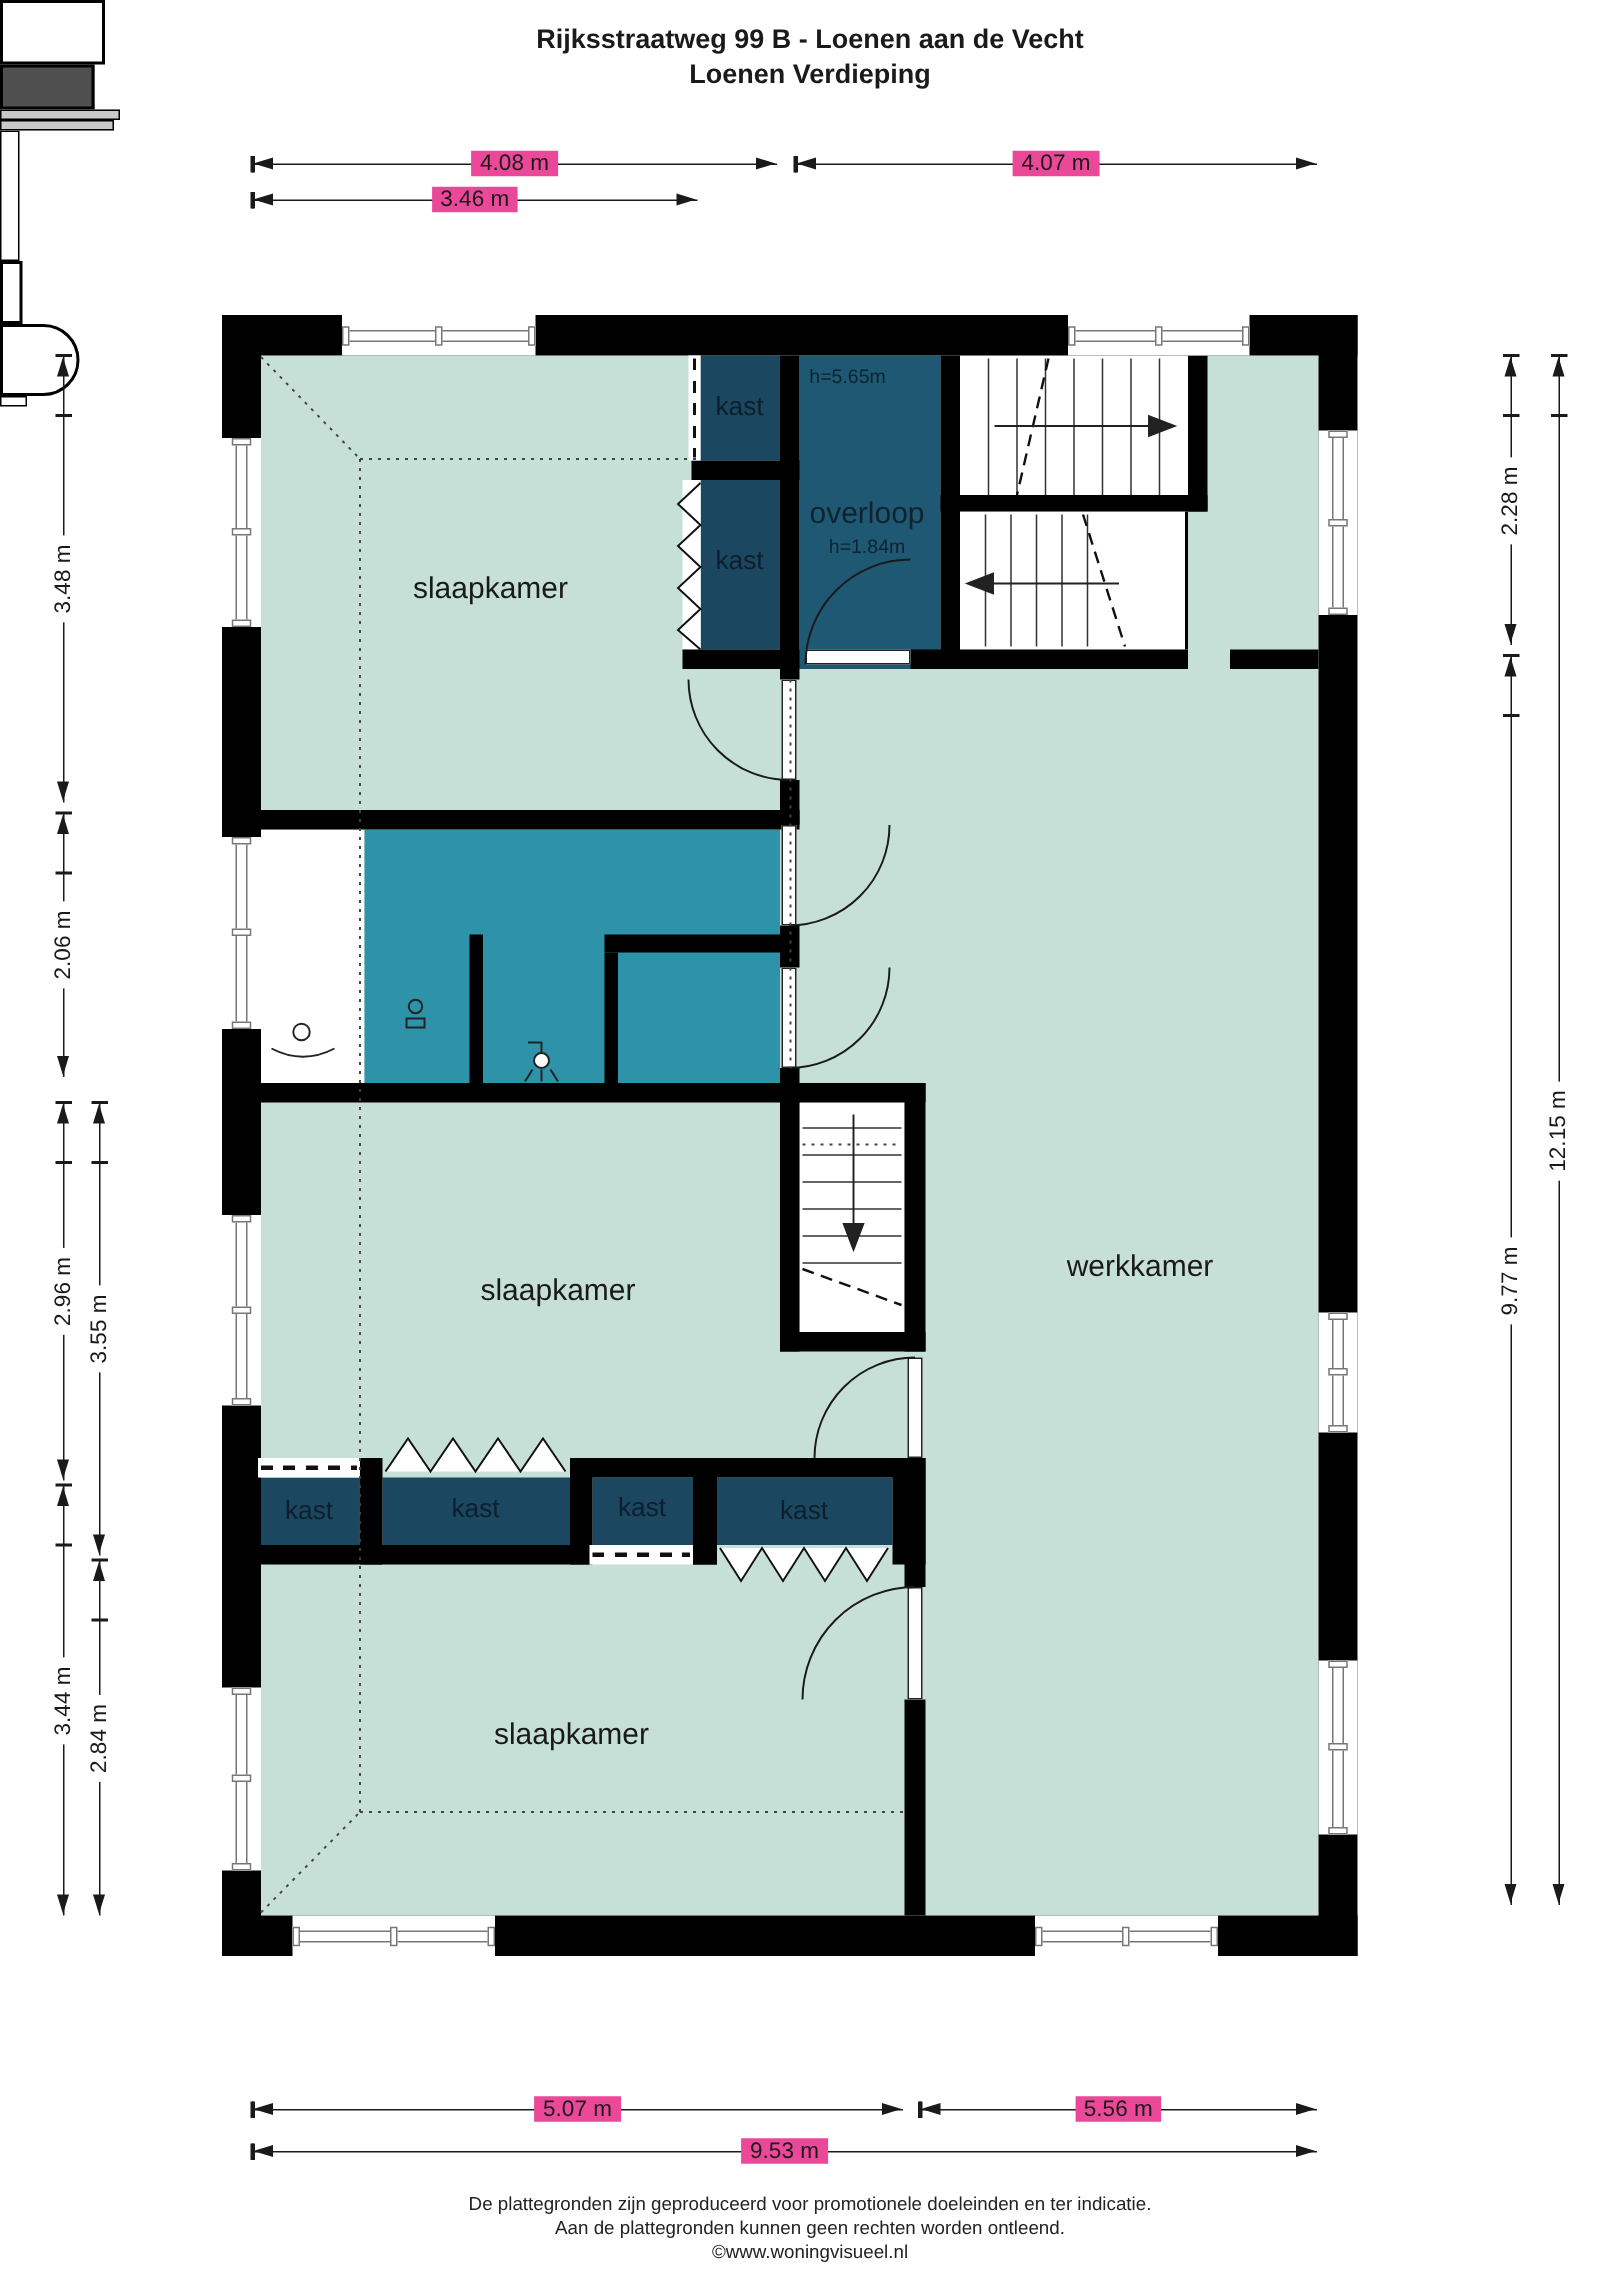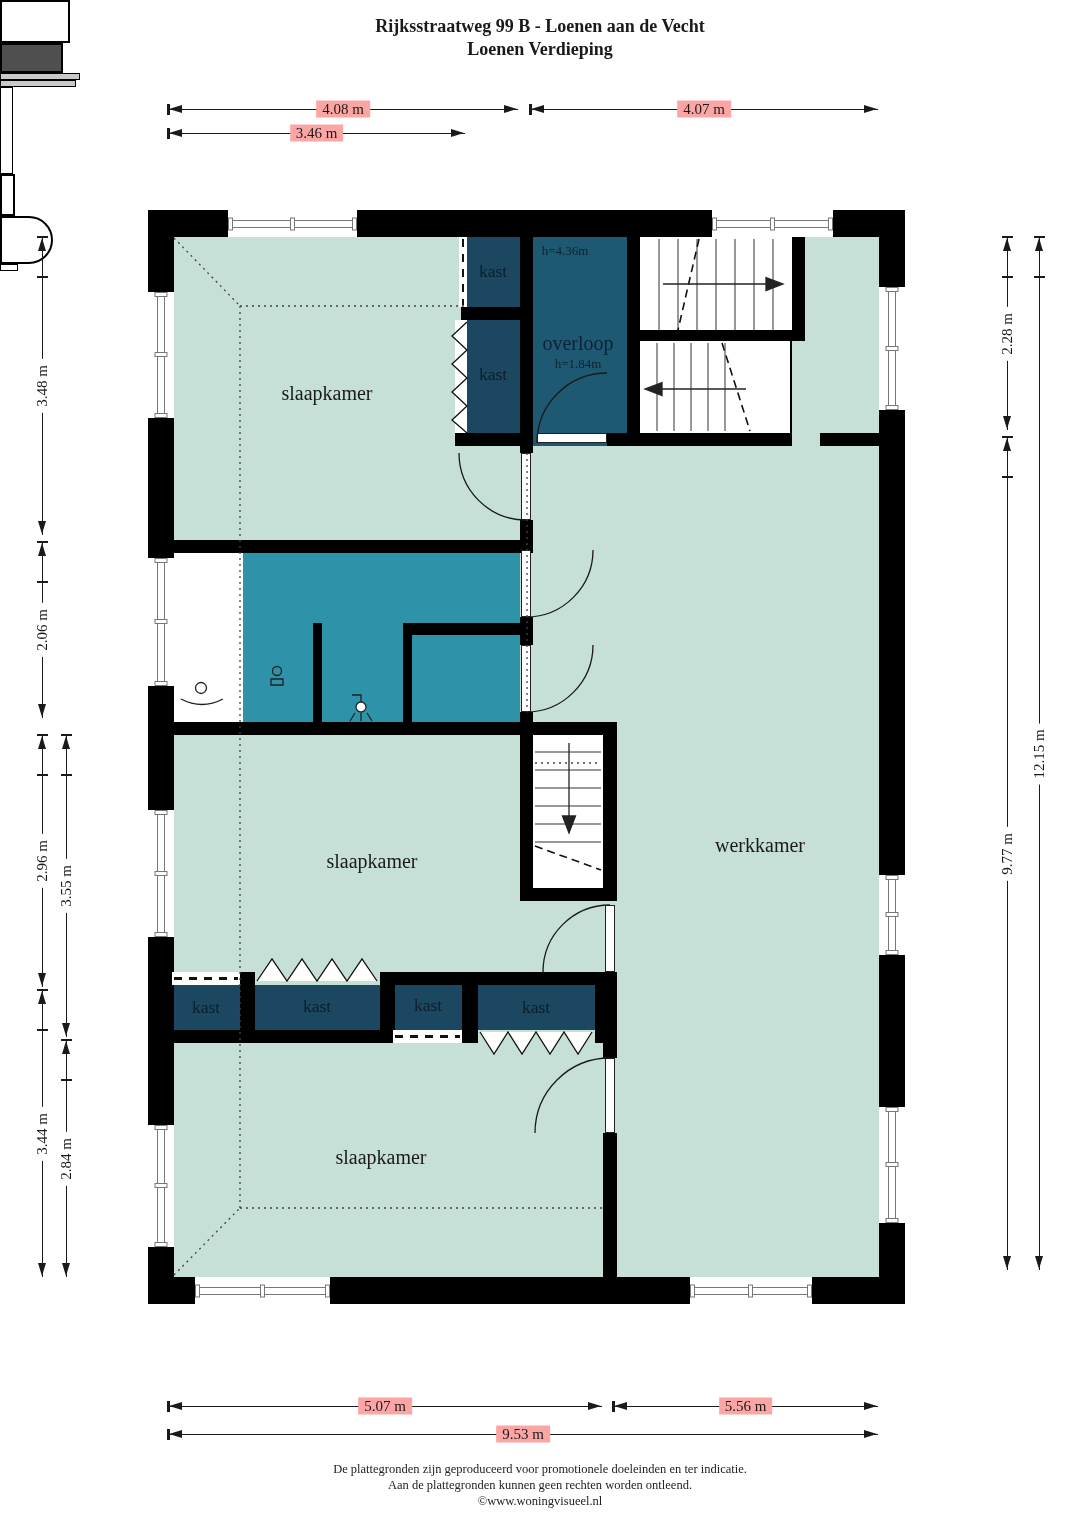--- a/index.html
+++ b/index.html
@@ -1,17 +1,17 @@
 <!DOCTYPE html>
 <html style="--floor: #c6dfd7; --wet-room: #2e93a8; --closet: #1b4760; --hall: #1f5873; --wall: #000000; --appliance: #4f4f4f;"><head>
 <meta charset="utf-8">
 <style>
   html,body{margin:0;padding:0;background:#fff;}
   .canvas{position:relative;width:1080px;height:1527px;background:#fff;overflow:hidden;
-          font-family:Liberation Serif, serif;color:#1a1a1a;}
+          font-family:Liberation Sans, sans-serif;color:#1a1a1a;}
   .fill{position:absolute;}
   .wall{position:absolute;background:var(--wall,#000);}
   .floor{background:var(--floor,#c6dfd7);}
   .wet{background:var(--wet-room,#2e93a8);}
   .closet{background:var(--closet,#1b4760);}
   .hall{background:var(--hall,#1f5873);}
   .white{background:#fff;}
   .appl{background:var(--appliance,#4f4f4f);border:2px solid #000;box-sizing:border-box;}
   .fixt{background:#fff;border:2px solid #000;box-sizing:border-box;}
   .leaf{position:absolute;background:#fff;border:1px solid #222;box-sizing:border-box;}
@@ -24,21 +24,21 @@
   .klabel{position:absolute;transform:translate(-50%,-50%);font-size:17.5px;white-space:nowrap;color:#0c1f2b;}
   .slabel{position:absolute;transform:translate(-50%,-50%);font-size:13px;white-space:nowrap;}
   
   .dim{position:absolute;}
   .dim i{display:block;position:absolute;}
   .dim.h .ln{left:0;right:0;top:-0.5px;height:1px;background:#1a1a1a;}
   .dim.h .tick{width:2px;height:11px;top:-5.5px;background:#1a1a1a;}
   .dim.h .t1{left:-1px;}.dim.h .t2{right:-1px;}
   .dim.h .a1{left:1px;top:-4.5px;width:0;height:0;border-top:4.5px solid transparent;border-bottom:4.5px solid transparent;border-right:13px solid #1a1a1a;}
   .dim.h .a2{right:1px;top:-4.5px;width:0;height:0;border-top:4.5px solid transparent;border-bottom:4.5px solid transparent;border-left:13px solid #1a1a1a;}
-  .dim.h .dlab{position:absolute;left:50%;top:0;transform:translate(-50%,-50%);background:#fca5a5;padding:0 6px;font-size:15px;white-space:nowrap;}
+  .dim.h .dlab{position:absolute;left:50%;top:0;transform:translate(-50%,-50%);background:#ec4899;padding:0 6px;font-size:15px;white-space:nowrap;}
   .dim.v .ln{top:0;bottom:0;left:-0.5px;width:1px;background:#1a1a1a;}
   .dim.v .tick{height:2px;width:11px;left:-5.5px;background:#1a1a1a;}
   .dim.v .t1{top:-1px;}.dim.v .t2{bottom:-1px;}
   .dim.v .a1{top:1px;left:-4.5px;width:0;height:0;border-left:4.5px solid transparent;border-right:4.5px solid transparent;border-bottom:13px solid #1a1a1a;}
   .dim.v .a2{bottom:1px;left:-4.5px;width:0;height:0;border-left:4.5px solid transparent;border-right:4.5px solid transparent;border-top:13px solid #1a1a1a;}
   .dim.v .dlab{position:absolute;top:50%;left:0;transform:translate(-50%,-50%) rotate(-90deg);background:#fff;padding:0 6px;font-size:15px;white-space:nowrap;}
   
   .win{position:absolute;background:#fff;}
   .win i{display:block;position:absolute;background:#fff;box-sizing:border-box;}
   .win.h .glass{left:2px;right:2px;top:50%;height:8px;transform:translateY(-50%);border-top:1.5px solid #777;border-bottom:1.5px solid #777;}
@@ -254,21 +254,21 @@
       <circle cx="361" cy="707" r="5" fill="#fff"></circle>
       <path d="M355 713 L350 721M361 713V721M367 713 L372 721M361 702V695H352"></path>
     </g>
   </svg>
 
   <div class="rlabel" style="left:327px;top:393px">slaapkamer</div>
   <div class="rlabel" style="left:372px;top:861px">slaapkamer</div>
   <div class="rlabel" style="left:381px;top:1157px">slaapkamer</div>
   <div class="rlabel" style="left:760px;top:845px">werkkamer</div>
   <div class="rlabel" style="left:578px;top:343px;color:#0d2430">overloop</div>
-  <div class="slabel" style="left:565px;top:251px;color:#0d2430">h=4.36m</div>
+  <div class="slabel" style="left:565px;top:251px;color:#0d2430">h=5.65m</div>
   <div class="slabel" style="left:578px;top:364px;color:#0d2430">h=1.84m</div>
   <div class="klabel" style="left:493px;top:271px">kast</div>
   <div class="klabel" style="left:493px;top:374px">kast</div>
   <div class="klabel" style="left:206px;top:1007px">kast</div>
   <div class="klabel" style="left:317px;top:1006px">kast</div>
   <div class="klabel" style="left:428px;top:1005px">kast</div>
   <div class="klabel" style="left:536px;top:1007px">kast</div>
 
   <div class="dim h" style="left:168px;top:109px;width:350px">
       <i class="ln"></i>

